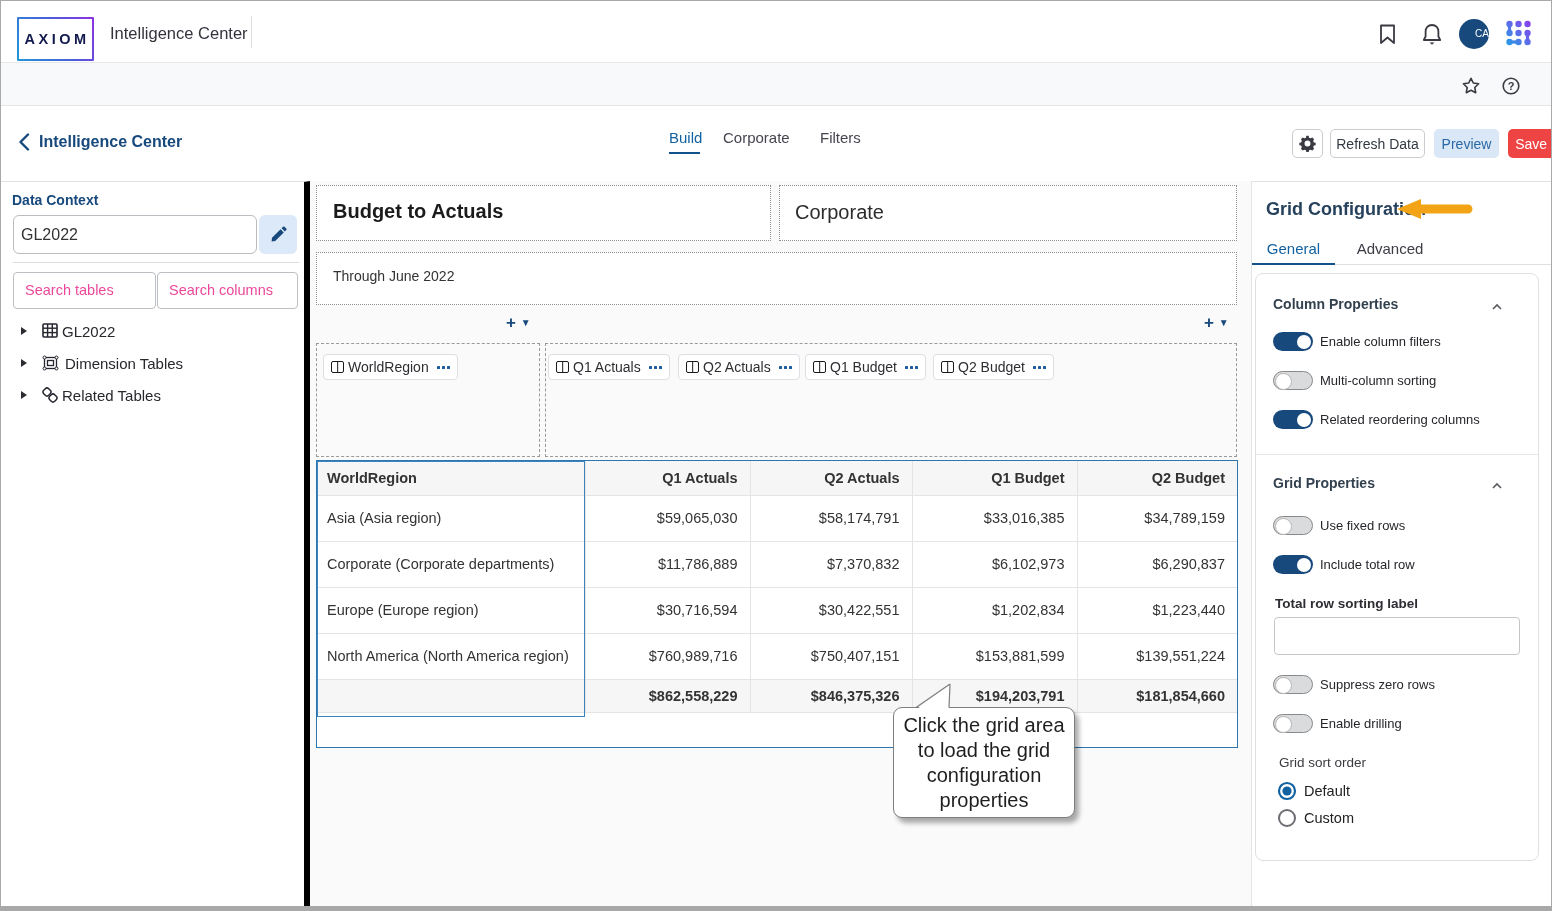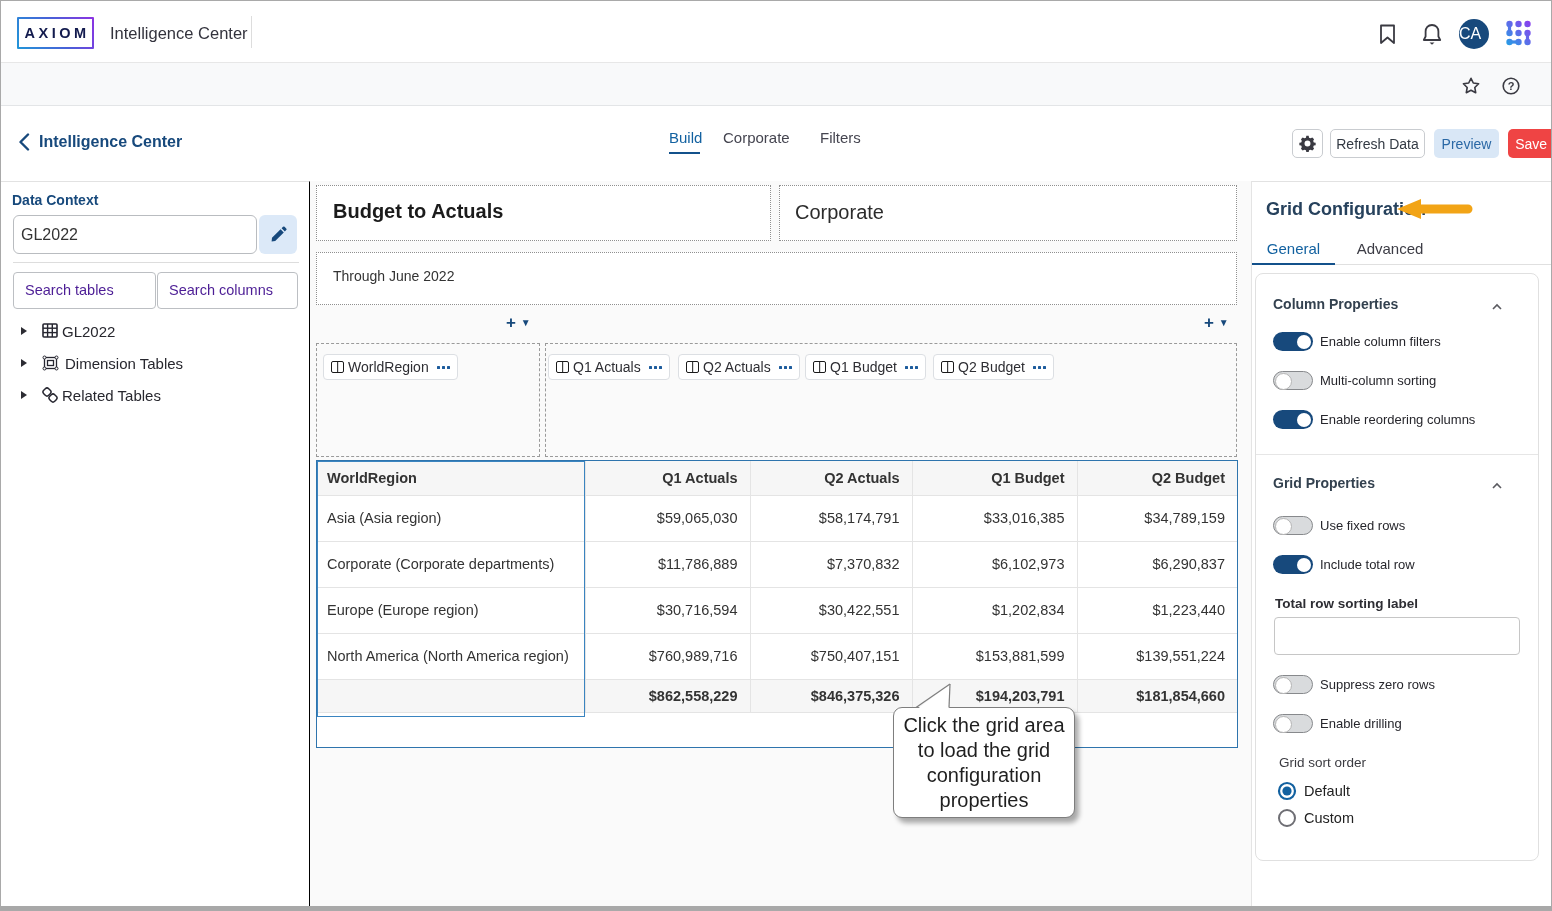--- a/index.html
+++ b/index.html
@@ -4,21 +4,21 @@
 <style>
 * { margin:0; padding:0; box-sizing:border-box; }
 html,body { width:1552px; height:911px; overflow:hidden; }
 body { font-family:"Liberation Sans", sans-serif; background:#fff; position:relative; }
 .abs { position:absolute; }
 #frame { position:absolute; left:0; top:0; width:1552px; height:911px; border:1px solid #a9a9a9; pointer-events:none; z-index:99; }
 #botbar { position:absolute; left:0; top:906px; width:1552px; height:5px; background:#a8a8a8; z-index:98; }
 
 
 #topbar { position:absolute; left:0; top:0; width:1552px; height:63px; background:#fff; border-bottom:1px solid #e7e7e7; }
-#logo { position:absolute; left:17px; top:17px; width:77px; height:32px;
+#logo { position:absolute; left:17px; top:17px; width:77px; height:44px;
   background:linear-gradient(60deg,#2196d8,#4a5fd8 55%,#8d32e3); padding:2px; border-radius:1px; }
 #logo .inner { width:100%; height:100%; background:#fff; display:flex; align-items:center; justify-content:center;
   font-size:14.5px; font-weight:bold; letter-spacing:3.5px; color:#131b4e; padding-left:3px; }
 #appname { position:absolute; left:110px; top:24px; font-size:16.5px; font-weight:500; color:#33333d; }
 #hdrdiv { position:absolute; left:251px; top:16px; width:1px; height:32px; background:#ddd; }
 
 
 #toolbar2 { position:absolute; left:0; top:63px; width:1552px; height:43px; background:#f8f9fa; border-bottom:1px solid #e3e5e7; }
 
 
@@ -27,32 +27,32 @@
 .tab { position:absolute; top:23px; font-size:15px; color:#454550; }
 .tab.active { color:#1261a0; }
 #tabuline { position:absolute; left:669px; top:45.5px; width:31px; height:2.5px; background:#13518b; }
 .btn { position:absolute; top:23px; height:29px; border-radius:5px; font-size:14px; display:flex; align-items:center; justify-content:center;margin-left:36px; }
 #btn-gear { left:1256px; width:31px; border:1px solid #c9ccd0; background:#fff; }
 #btn-refresh { left:1294px; width:95px; border:1px solid #c9ccd0; background:#fff; color:#333a44; }
 #btn-preview { left:1398px; width:65px; background:#d9e7f6; color:#2a68a5; font-weight:500;}
 #btn-save { left:1472px; width:63px; background:#ef4444; color:#fff; font-weight:400; }
 
 
-#sidebar { position:absolute; left:0; top:181px; width:310px; height:725px; background:#fff; border-right:1px solid #000000; border-top:1px solid #e2e2e2; }
+#sidebar { position:absolute; left:0; top:181px; width:310px; height:725px; background:#fff; border-right:6px solid #000000; border-top:1px solid #e2e2e2; }
 #canvas { position:absolute; left:310px; top:181px; width:941px; height:725px; background:#fafafa; }
 #rightpanel { position:absolute; left:1251px; top:181px; width:301px; height:725px; background:#fff; border-left:1px solid #e4e4e4; border-top:1px solid #e2e2e2; }
 
 
 #dclabel { position:absolute; left:12px; top:10px; font-size:14px; font-weight:bold; color:#17497c; }
 #dcinput { position:absolute; left:13px; top:33px; width:244px; height:39px; border:1px solid #b9bcc0; border-radius:6px; background:#fff;
   font-size:16px; color:#333; line-height:37px; padding-left:7px; }
 #editbtn { position:absolute; left:259px; top:33px; width:38px; height:39px; background:#dce9f8; border-radius:6px; display:flex; align-items:center; justify-content:center; }
 #sbdiv { position:absolute; left:13px; top:80px; width:286px; height:1px; background:#ddd; }
 .search { position:absolute; top:90px; height:37px; border:1px solid #bcbfc3; border-radius:4px; background:#fff;
-  font-size:14.5px; color:#4c1d95; line-height:35px; padding-left:11px; }
+  font-size:14.5px; color:#ec4899; line-height:35px; padding-left:11px; }
 #search1 { left:13px; width:143px; }
 #search2 { left:157px; width:141px; }
 .treerow { position:absolute; left:0; width:310px; height:20px; }
 .tarrow { position:absolute; left:21px; top:5px; width:0; height:0; border-left:6px solid #2c2c33; border-top:4.5px solid transparent; border-bottom:4.5px solid transparent; }
 .ticon { position:absolute; left:42px; top:1px; }
 .tlabel { position:absolute; left:62px; top:1px; font-size:15px; color:#27272e; }
 
 
 .dottedbox { position:absolute; background:#fff; border:1px dotted #8f8f8f; }
 .dashzone { position:absolute; border:1px dashed #9a9a9a; }
@@ -118,21 +118,21 @@
     </div>
   <div id="appname">Intelligence Center</div>
   <div id="hdrdiv"></div>
   <svg class="abs" style="left:1379px; top:24px;" width="17" height="21" viewBox="0 0 17 21">
     <path d="M2 1.5 H15 V19 L8.5 13.5 L2 19 Z" fill="none" stroke="#3a3a42" stroke-width="1.8" stroke-linejoin="round"></path>
   </svg>
   <svg class="abs" style="left:1422px; top:23px;" width="20" height="23" viewBox="0 0 20 23">
     <path d="M10 2 C6 2 3.6 5 3.6 8.5 L3.6 13.5 L1.8 17 L18.2 17 L16.4 13.5 L16.4 8.5 C16.4 5 14 2 10 2 Z" fill="none" stroke="#3a3a42" stroke-width="1.8" stroke-linejoin="round"></path>
     <path d="M7.5 19.5 L12.5 19.5 L10 21.8 Z" fill="#3a3a42"></path>
   </svg>
-  <div class="abs" style="left:1459px; top:19px; width:30px; height:30px; border-radius:50%; background:#17497c; color:#fff; font-size:16px; font-weight:500; text-align:left; line-height:30px;">CA</div>
+  <div class="abs" style="left:1459px; top:19px; width:30px; height:30px; border-radius:50%; background:#17497c; color:#fff; font-size:10px; font-weight:500; text-align:right; line-height:30px;">CA</div>
   <svg class="abs" style="left:1503px; top:18px;" width="31" height="31" viewBox="0 0 31 31">
     <defs>
         <linearGradient id="lg1" gradientUnits="userSpaceOnUse" x1="0" y1="31" x2="31" y2="0">
       <stop offset="0" stop-color="#12aee4"></stop>
           <stop offset="0.5" stop-color="#5b6ee9"></stop>
           <stop offset="1" stop-color="#9a2ff0"></stop>
     </linearGradient>
       </defs>
     <g fill="url(#lg1)">
       <circle cx="6.5" cy="6" r="3.2"></circle>
@@ -337,21 +337,21 @@
     <div id="ptabline"></div>
   </div>
   <div id="card">
     <div class="sechead" style="top:22px;">Column Properties</div>
     <div class="sechead" style="top:201px;">Grid Properties</div>
     <div class="toggle on" style="top:58px;"></div>
       <div class="tlab" style="top:60px;">Enable column filters</div>
     <div class="toggle off" style="top:97px;"></div>
       <div class="tlab" style="top:99px;">Multi-column sorting</div>
     <div class="toggle on" style="top:136px;"></div>
-      <div class="tlab" style="top:138px;">Enable reordering columns</div>
+      <div class="tlab" style="top:138px;">Related reordering columns</div>
     <div id="carddiv"></div>
     <div class="toggle off" style="top:242px;"></div>
       <div class="tlab" style="top:244px;">Use fixed rows</div>
     <div class="toggle on" style="top:281px;"></div>
       <div class="tlab" style="top:283px;">Include total row</div>
     <div id="trhlab">Total row sorting label</div>
     <div id="trhinput"></div>
     <div class="toggle off" style="top:401px;"></div>
       <div class="tlab" style="top:403px;">Suppress zero rows</div>
     <div class="toggle off" style="top:440px;"></div>

